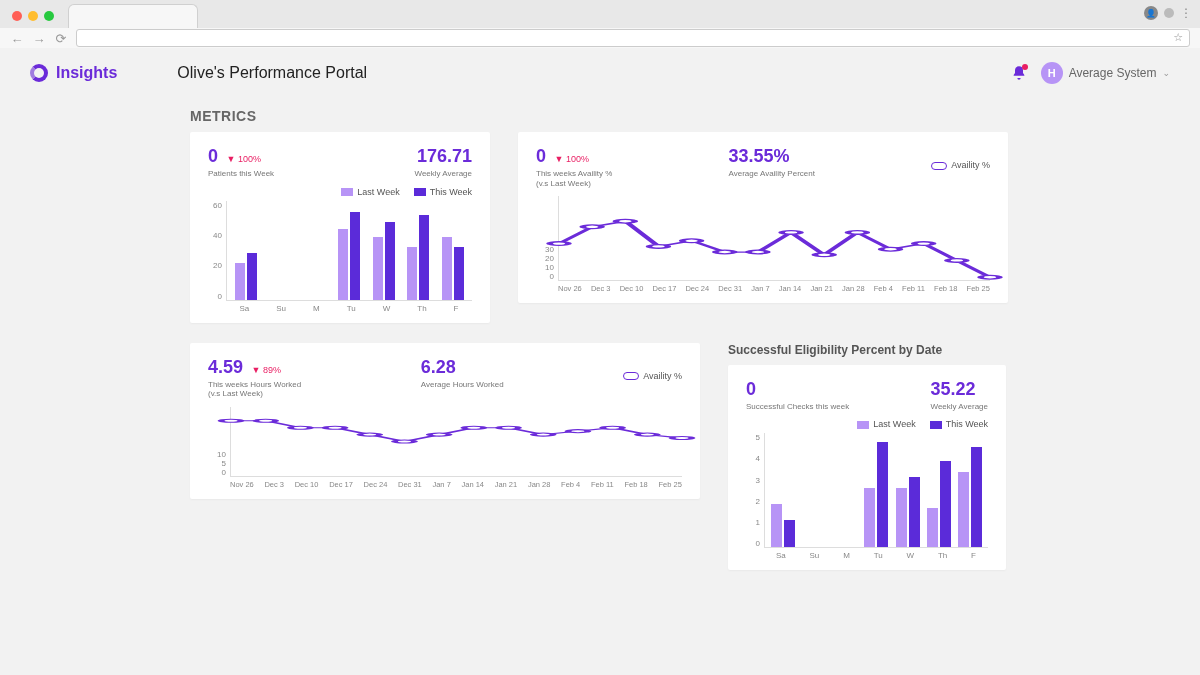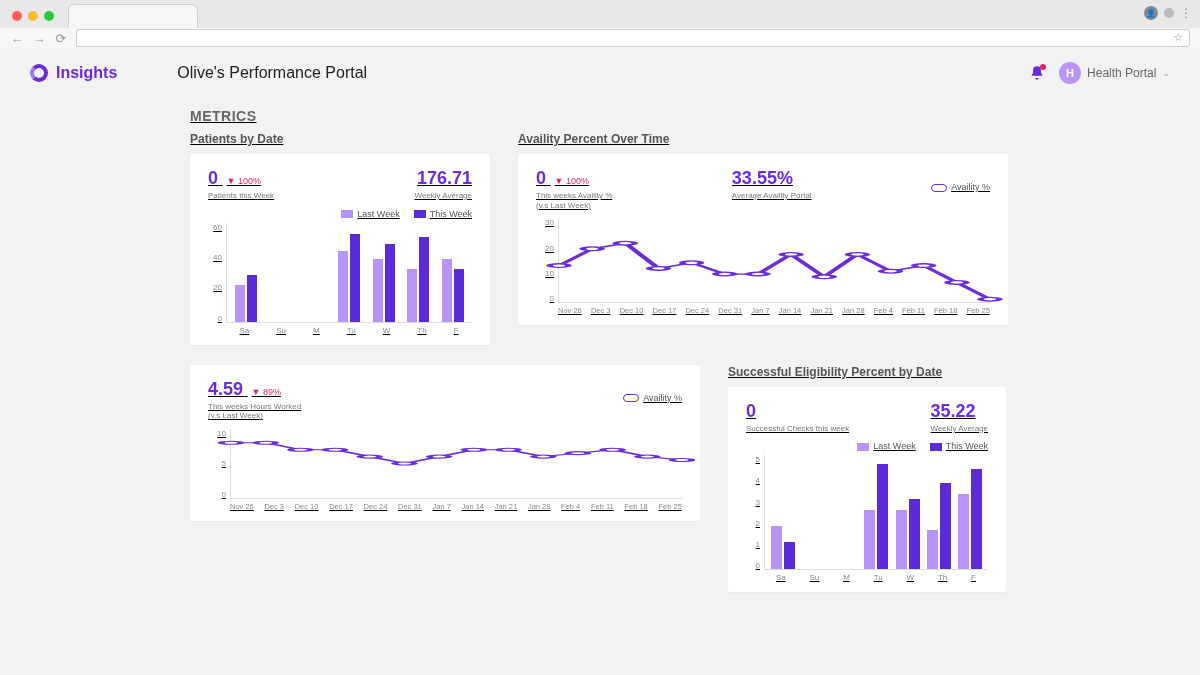--- a/index.html
+++ b/index.html
@@ -30,21 +30,21 @@
 .portal-title { margin-left: 60px; font-size: 16px; color: #222; font-weight: 500; }
 .header-right { margin-left: auto; display: flex; align-items: center; gap: 14px; }
 .bell { position: relative; width: 16px; height: 16px; }
 .bell svg { width: 16px; height: 16px; fill: #6b2bd9; }
 .bell-dot { position: absolute; top: -1px; right: -1px; width: 6px; height: 6px; background: #e91e63; border-radius: 50%; }
 .profile { display: flex; align-items: center; gap: 6px; color: #666; font-size: 12px; }
 .avatar { width: 22px; height: 22px; border-radius: 50%; background: #b794f6; color: #fff; display: flex; align-items: center; justify-content: center; font-size: 11px; font-weight: bold; }
 .chev { font-size: 9px; color: #999; }
 
 
-.content { padding: 0 116px 0 190px; text-decoration: underline; }
+.content { padding: 0 116px 0 190px; }
 .section-title { font-size: 14px; font-weight: bold; color: #666; letter-spacing: 0.5px; margin: 10px 0 8px; }
 .cards-row { display: flex; gap: 28px; margin-bottom: 20px; }
 .card-wrap { display: flex; flex-direction: column; }
 .card-title { font-size: 12px; color: #555; font-weight: 600; margin-bottom: 8px; }
 .card { background: #fff; border-radius: 2px; padding: 14px 18px 10px; box-shadow: 0 1px 2px rgba(0,0,0,0.04); }
 .card.c1 { width: 300px; }
 .card.c2 { width: 490px; }
 .card.c3 { width: 510px; }
 .card.c4 { width: 278px; }
 
@@ -66,21 +66,21 @@
 .bars-area { flex: 1; display: flex; align-items: flex-end; justify-content: space-around; border-left: 1px solid #ddd; border-bottom: 1px solid #ddd; padding: 0 2px; }
 .bar-group { display: flex; align-items: flex-end; gap: 2px; height: 100%; }
 .bar { width: 10px; }
 .bar.last { background: #b794f6; }
 .bar.this { background: #5b2bd9; }
 .x-labels { display: flex; justify-content: space-around; font-size: 8px; color: #888; padding-left: 18px; margin-top: 3px; }
 
 
 .linechart { position: relative; }
 .line-area { height: 85px; display: flex; }
-.ly-labels { display: flex; flex-direction: column; justify-content: space-between; font-size: 8px; color: #888; text-align: right; padding-right: 4px; width: 22px; }
+.ly-labels { display: flex; flex-direction: column; justify-content: flex-end; font-size: 8px; color: #888; text-align: right; padding-right: 4px; width: 22px; }
 .svg-wrap { flex: 1; border-left: 1px solid #ddd; border-bottom: 1px solid #ddd; }
 .lx-labels { display: flex; justify-content: space-between; font-size: 7.5px; color: #888; padding-left: 22px; margin-top: 3px; }
 
 
 .barchart.small .bar-axis { height: 115px; }
 .barchart.small .bar { width: 11px; }
 </style>
 </head>
 <body>
 
@@ -116,33 +116,32 @@
   <div class="portal-title">Olive's Performance Portal</div>
   <div class="header-right">
     <div class="bell">
       <svg viewBox="0 0 24 24">
           <path d="M12 2a6 6 0 0 0-6 6v4l-2 3v1h16v-1l-2-3V8a6 6 0 0 0-6-6zm0 20a2.5 2.5 0 0 0 2.5-2.5h-5A2.5 2.5 0 0 0 12 22z"></path>
         </svg>
       <div class="bell-dot"></div>
     </div>
     <div class="profile">
       <div class="avatar">H</div>
-      <span>Health Portal</span>
+      <span>Average System</span>
       <span class="chev">⌄</span>
     </div>
   </div>
 </div>
 
 <div class="content">
   <div class="section-title">METRICS</div>
 
   <div class="cards-row">
 
     <div class="card-wrap">
-      <div class="card-title">Patients by Date</div>
       <div class="card c1">
         <div class="stats">
           <div class="stat">
             <span class="big">0</span>
             <span class="delta">▼ 100%</span>
             <div class="sub">Patients this Week</div>
           </div>
           <div class="stat" style="text-align:right;">
             <span class="big">176.71</span>
             <div class="sub">Weekly Average</div>
@@ -198,32 +197,31 @@
               <div>Tu</div>
               <div>W</div>
               <div>Th</div>
               <div>F</div>
             </div>
           </div>
       </div>
     </div>
 
     <div class="card-wrap">
-      <div class="card-title">Availity Percent Over Time</div>
       <div class="card c2">
         <div class="stats">
           <div class="stat">
             <span class="big">0</span>
             <span class="delta">▼ 100%</span>
             <div class="sub" style="white-space:pre-line">This weeks Availity %
 (v.s Last Week)</div>
           </div>
           <div class="stat">
             <span class="big">33.55%</span>
-            <div class="sub">Average Availity Portal</div>
+            <div class="sub">Average Availity Percent</div>
           </div>
           <div class="legend" style="align-self:center;">
             <span><span class="lg-line"></span><span>Availity %</span></span>
           </div>
         </div>
         <div class="linechart" id="chart-availity">
             <div class="line-area" style="height:85px">
               <div class="ly-labels">
                 <div>30</div>
                 <div>20</div>
@@ -273,20 +271,24 @@
 
     <div class="card-wrap">
       <div class="card c3">
         <div class="stats">
           <div class="stat">
             <span class="big">4.59</span>
             <span class="delta">▼ 89%</span>
             <div class="sub" style="white-space:pre-line">This weeks Hours Worked
 (v.s Last Week)</div>
           </div>
+          <div class="stat">
+            <span class="big">6.28</span>
+            <div class="sub">Average Hours Worked</div>
+          </div>
           <div class="legend" style="align-self:center;">
             <span><span class="lg-line"></span><span>Availity %</span></span>
           </div>
         </div>
         <div class="linechart" id="chart-hours">
             <div class="line-area" style="height:70px">
               <div class="ly-labels">
                 <div>10</div>
                 <div>5</div>
                 <div>0</div>

